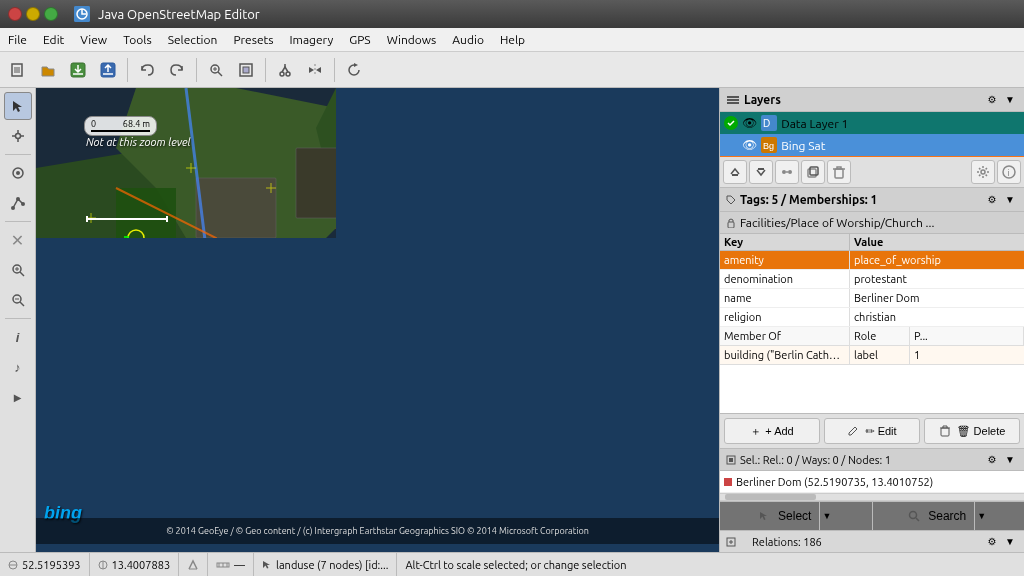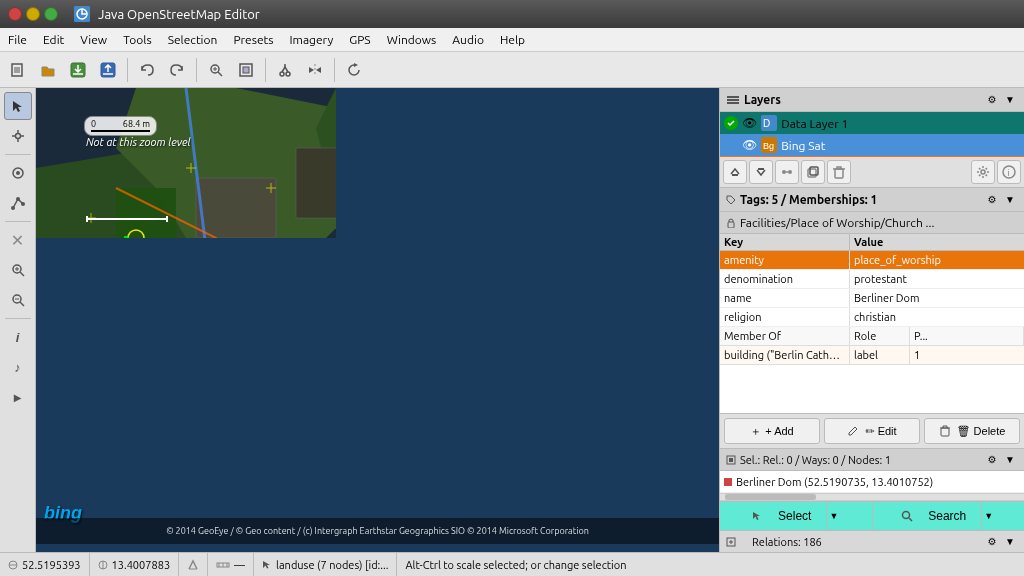--- a/index.html
+++ b/index.html
@@ -305,27 +305,27 @@
     
     
     #sel-actions {
       display: flex;
       border-top: 1px solid #bbb;
       background: #e0e0e0;
     }
     .sel-action-btn {
       flex: 1;
       height: 28px;
-      background: #5eead4;
+      background: #737373;
       border: none;
       border-right: 1px solid #bbb;
       cursor: pointer;
       font-size: 12px;
       display: flex; align-items: center; justify-content: center;
-      gap: 15px;
+      gap: 8px;
     }
     .sel-action-btn:last-child { border-right: none; }
     .sel-dropdown { width: 14px; height: 100%; display: flex; align-items: center; justify-content: center; font-size: 9px; border-left: 1px solid #bbb; }
     
     
     #rel-panel {
       height: 22px;
       background: #d8d8d8;
       display: flex;
       align-items: center;

